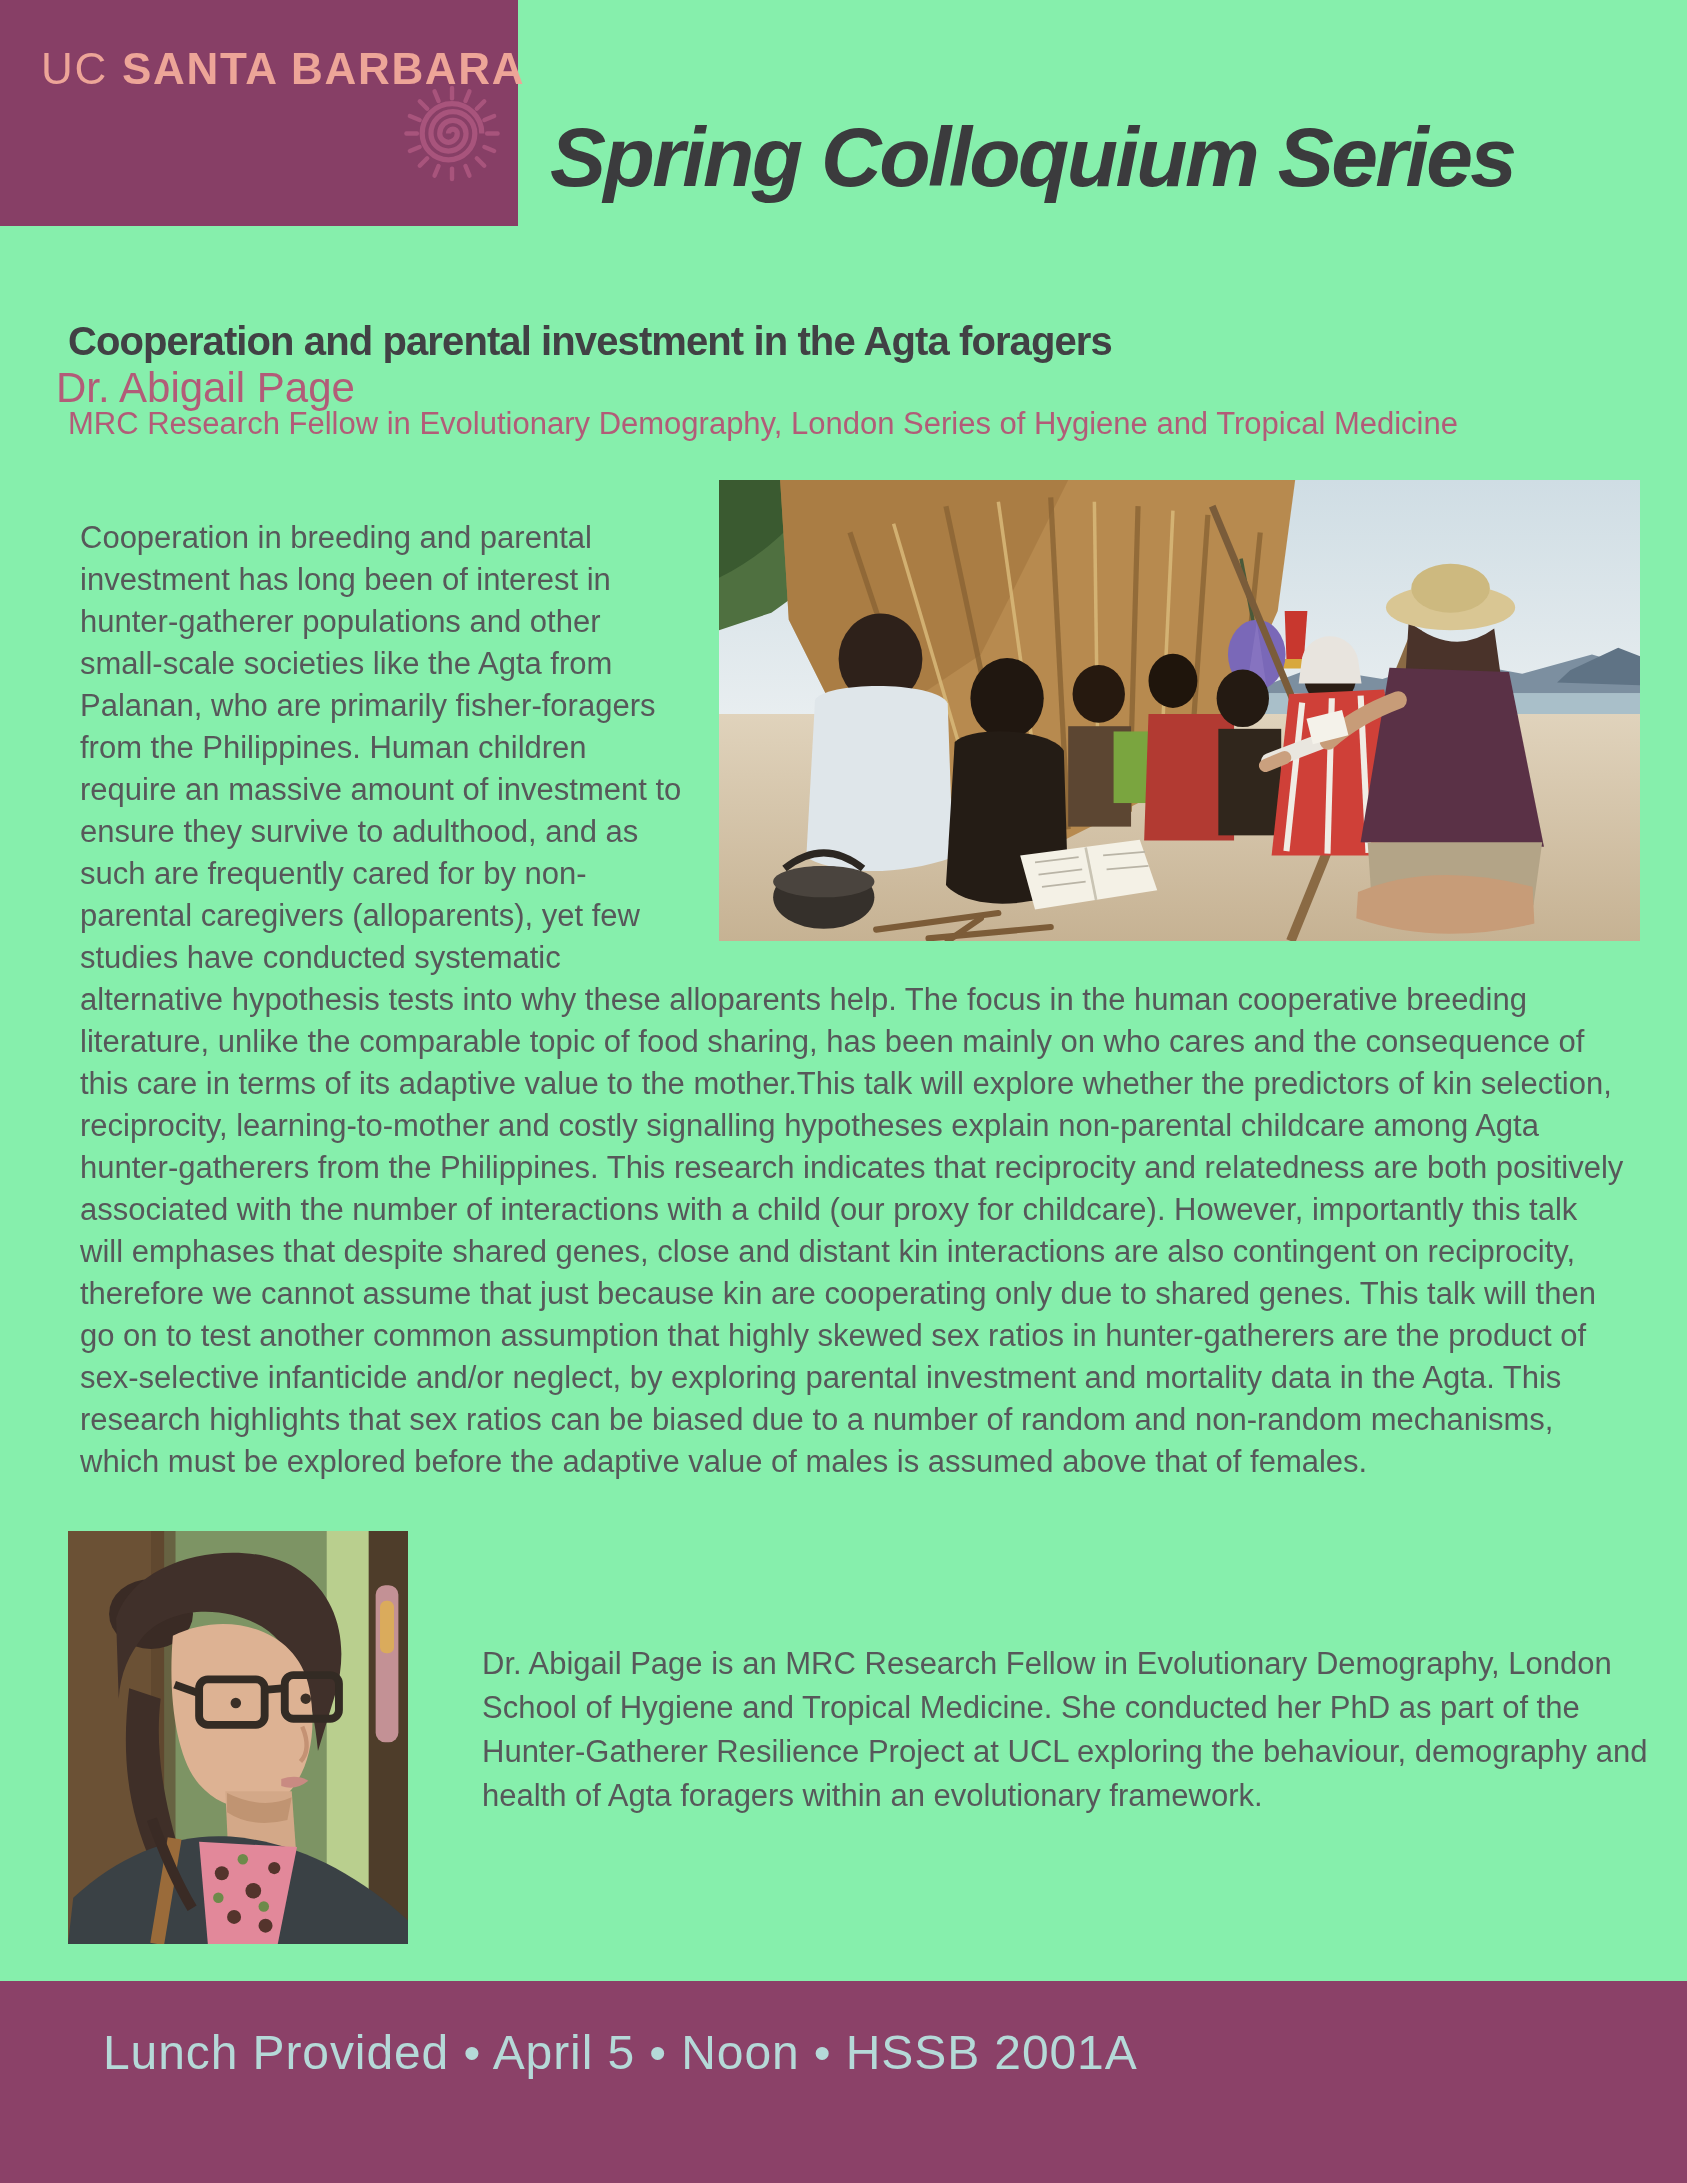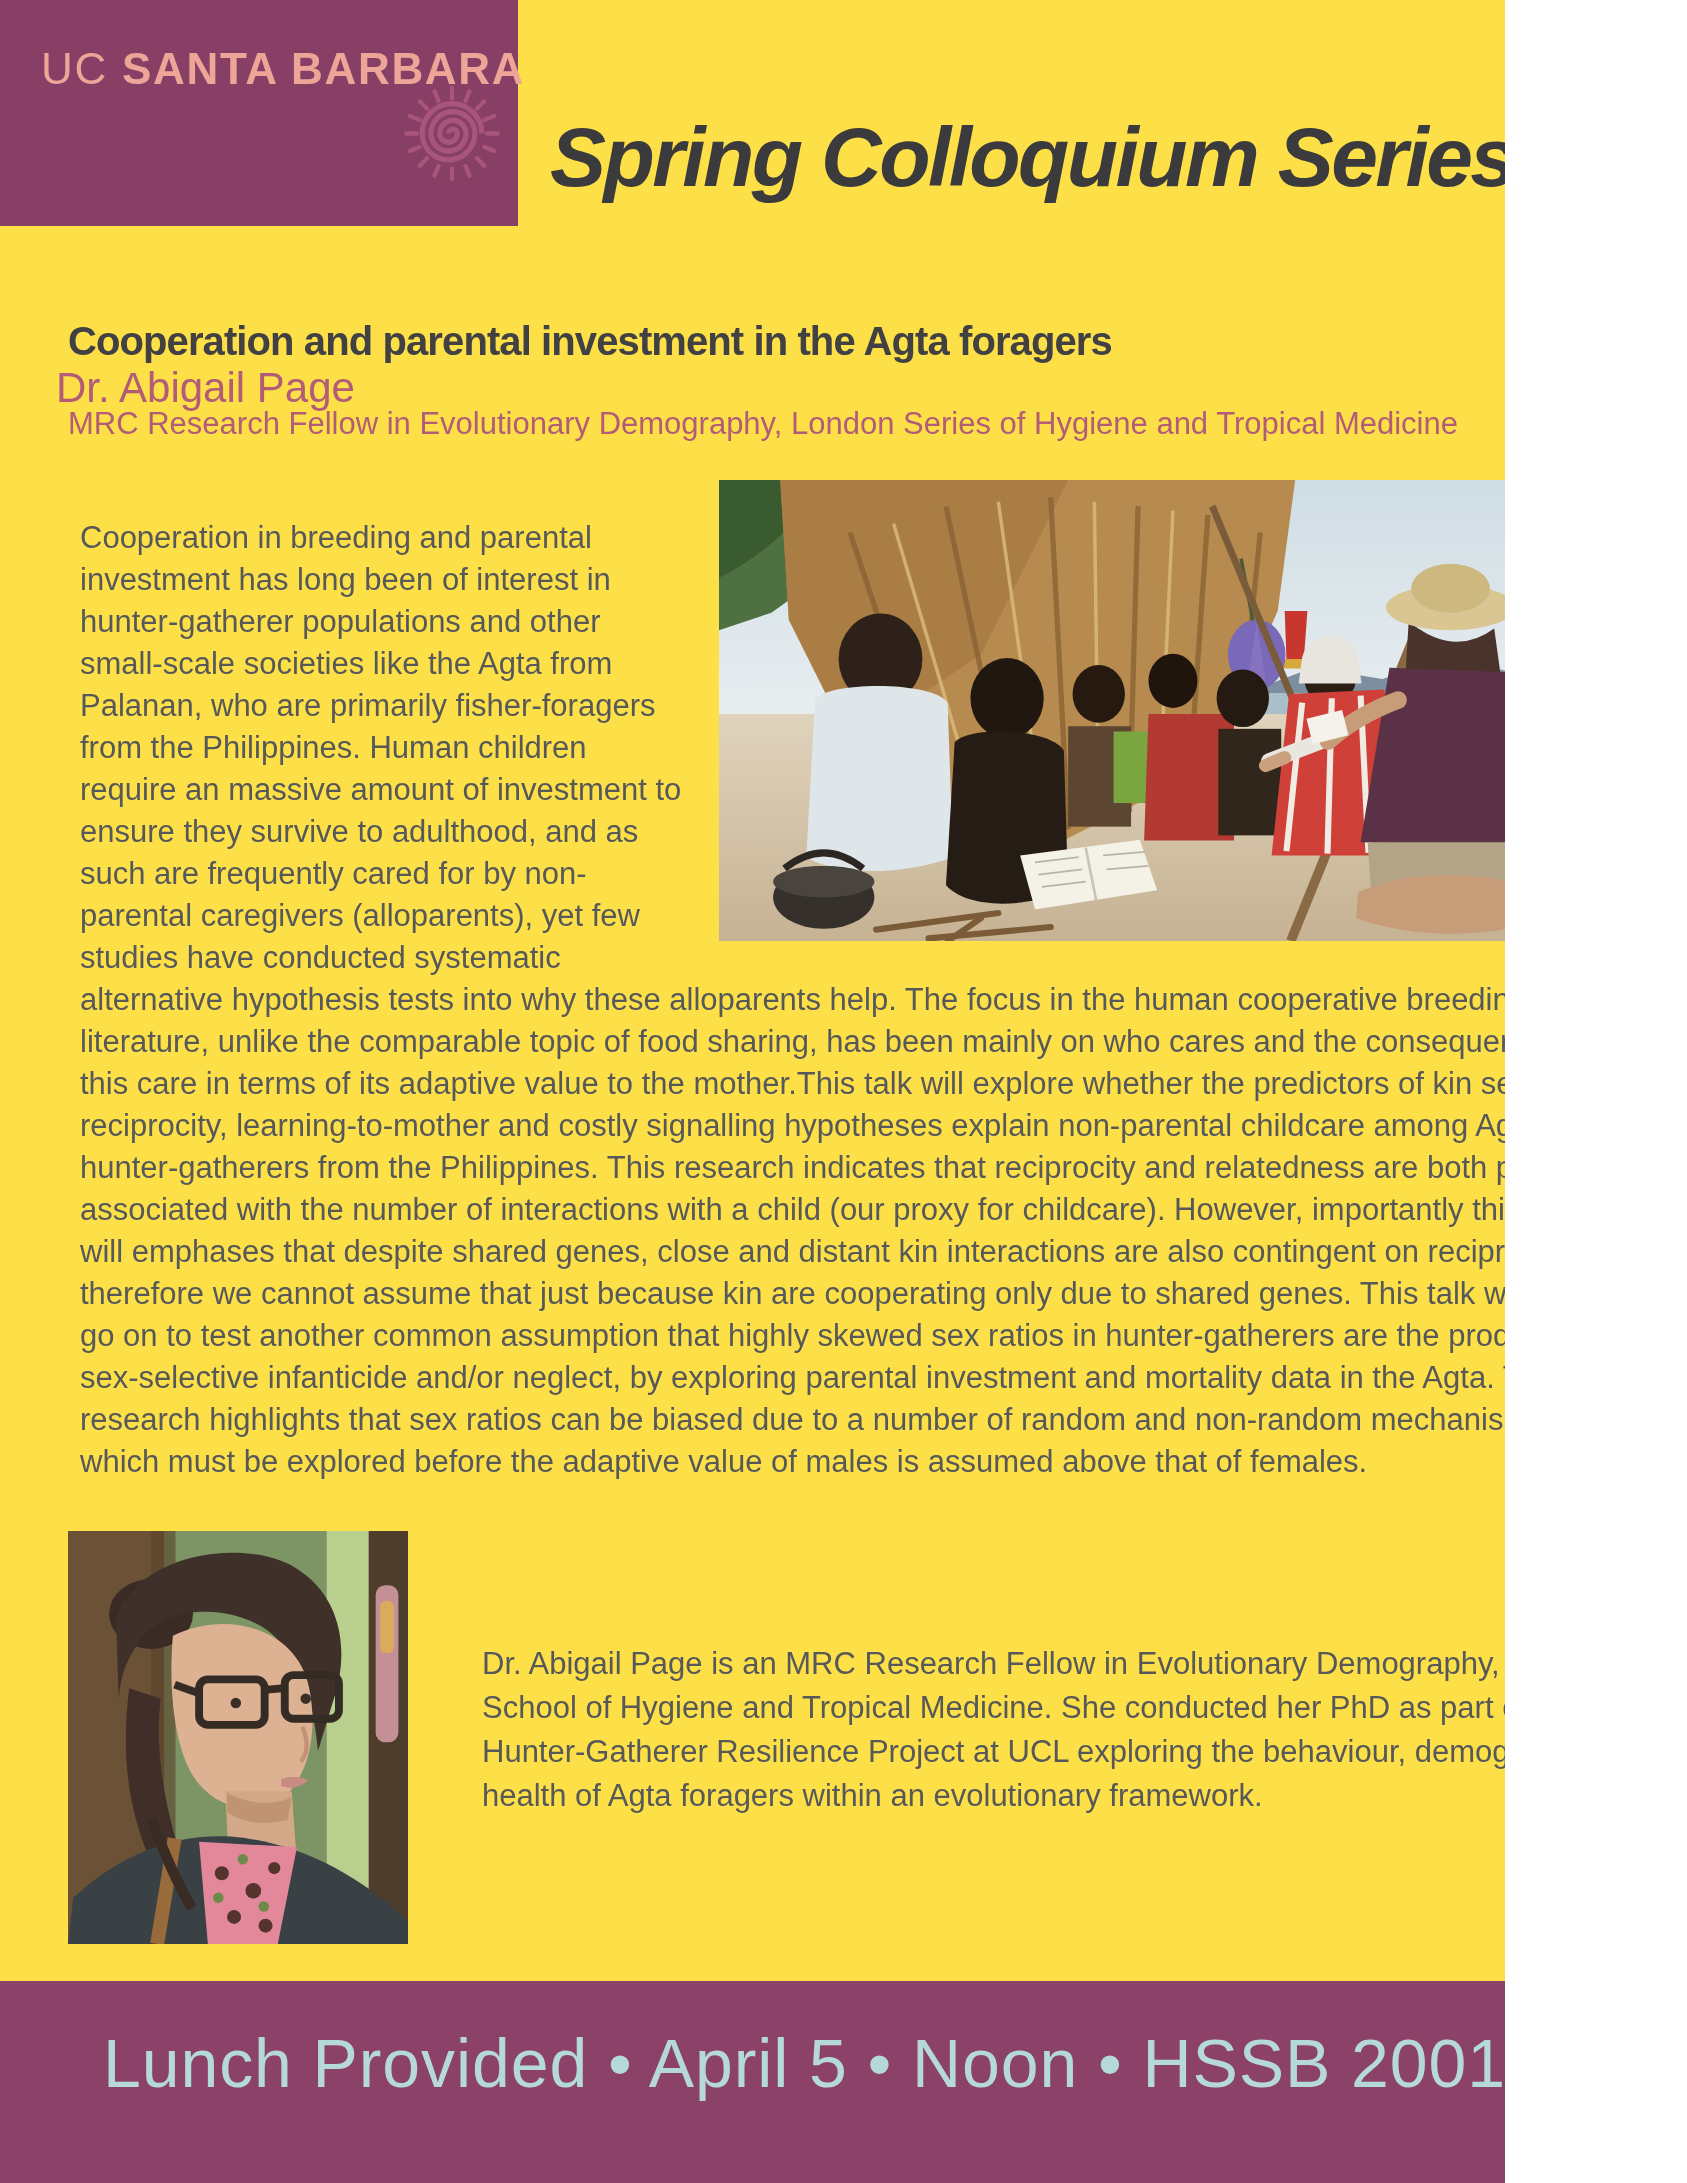--- a/index.html
+++ b/index.html
@@ -1,16 +1,16 @@
 <!DOCTYPE html>
 <html style="font-size:14px"><head>
 <meta charset="utf-8">
 <style>
   html,body{margin:0;padding:0;background:#ffffff;}
-  .page{position:relative;width:1505px;height:2184px;background:#fde047;overflow:hidden;
+  .page{position:relative;width:1687px;height:2184px;background:#86efac;overflow:hidden;
         font-family:"Liberation Sans", sans-serif;}
 
   
   .brand-box{position:absolute;left:0;top:0;width:518px;height:226px;background:#873f66;}
   .brand-line1{position:absolute;left:41px;top:44px;font-size:44px;letter-spacing:1.7px;color:#eda598;white-space:nowrap;}
   .brand-uc{font-weight:400;}
   .brand-campus{font-weight:700;}
   .brand-dept{position:absolute;left:44px;top:100px;font-size:52px;line-height:57px;color:#badcdb;white-space:nowrap;}
   .logo-spiral{position:absolute;left:395px;top:80px;width:107px;height:107px;}
 
@@ -29,21 +29,21 @@
   .fieldwork-photo{float:right;width:921px;height:461px;margin:-25px 0 14px 31px;padding:0;display:block;}
   .fieldwork-photo svg{width:100%;height:100%;display:block;}
 
   
   .portrait-photo{position:absolute;left:68px;top:1531px;width:340px;height:413px;margin:0;padding:0;display:block;}
   .portrait-photo svg{width:100%;height:100%;display:block;}
   .bio-text{position:absolute;left:466px;top:1626px;width:1175px;margin:16px;font-size:31px;line-height:44px;color:#57585a;}
 
   
   .banner{position:absolute;left:0;top:1981px;width:1687px;height:203px;background:#8b4168;}
-  .banner-text{position:absolute;left:103px;top:48px;font-size:68px;line-height:1;letter-spacing:0.9px;color:#b5d9d8;white-space:nowrap;}
+  .banner-text{position:absolute;left:103px;top:48px;font-size:48px;line-height:1;letter-spacing:0.9px;color:#b5d9d8;white-space:nowrap;}
 </style>
 </head>
 <body>
 
 <div class="page">
 
   <header class="brand-box">
     <svg class="logo-spiral" viewBox="0 0 122 122" aria-hidden="true">
       <g stroke="#a8547c" fill="none">
         <path stroke-width="6" d="M61 61 a5 5 0 0 1 10 0 a10 10 0 0 1 -20 0 a15 15 0 0 1 30 0 a20 20 0 0 1 -40 0 a25 25 0 0 1 50 0 a30 30 0 0 1 -60 0 a34 34 0 0 1 68 0"></path>

